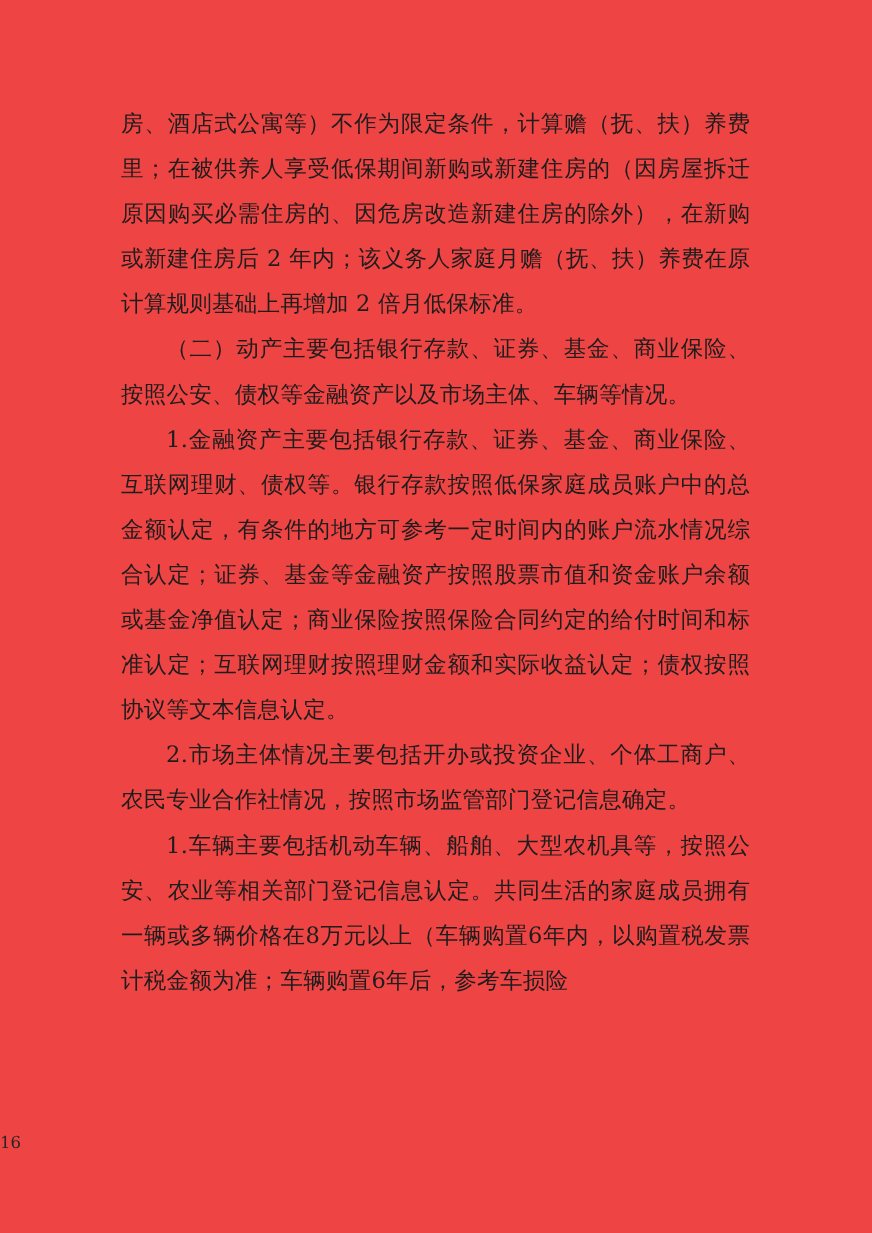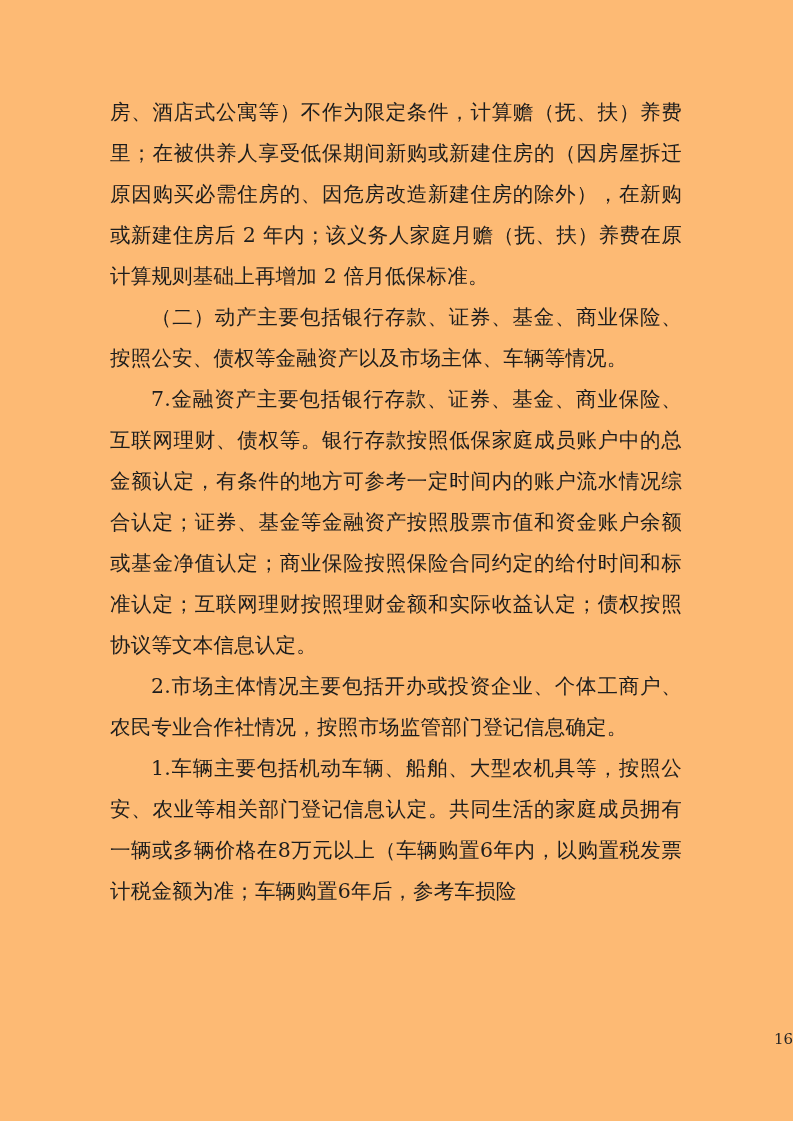--- a/index.html
+++ b/index.html
@@ -14,21 +14,21 @@
     font-family: "DejaVu Serif", "Liberation Serif", serif;
     color: #1a1a1a;
     overflow: hidden;
   }
   .page {
     position: absolute;
     left: 0;
     top: 0;
     width: 793px;
     height: 1121px;
-    background: #fdba74;
+    background: #ef4444;
     box-sizing: border-box;
   }
   .content {
     position: absolute;
     left: 110px;
     top: 92px;
     width: 572px;
   }
   .para {
     font-size: 20.5px;
@@ -42,31 +42,31 @@
     white-space: pre-wrap;
   }
   .para.indent {
     text-indent: 41px;
   }
   .footer {
     position: absolute;
     left: 0;
     top: 1030px;
     width: 793px;
-    text-align: right;
+    text-align: left;
     font-size: 15px;
     color: #262626;
     font-family: "DejaVu Serif", "Liberation Serif", serif;
   }
 </style>
 </head>
 <body>
 
 <div class="page">
   <div class="content">
     <p class="para">房、酒店式公寓等）不作为限定条件，计算赡（抚、扶）养费里；在被供养人享受低保期间新购或新建住房的（因房屋拆迁原因购买必需住房的、因危房改造新建住房的除外），在新购或新建住房后 2 年内；该义务人家庭月赡（抚、扶）养费在原计算规则基础上再增加 2 倍月低保标准。</p>
     <p class="para indent">（二）动产主要包括银行存款、证券、基金、商业保险、按照公安、债权等金融资产以及市场主体、车辆等情况。</p>
-    <p class="para indent">7.金融资产主要包括银行存款、证券、基金、商业保险、互联网理财、债权等。银行存款按照低保家庭成员账户中的总金额认定，有条件的地方可参考一定时间内的账户流水情况综合认定；证券、基金等金融资产按照股票市值和资金账户余额或基金净值认定；商业保险按照保险合同约定的给付时间和标准认定；互联网理财按照理财金额和实际收益认定；债权按照协议等文本信息认定。</p>
+    <p class="para indent">1.金融资产主要包括银行存款、证券、基金、商业保险、互联网理财、债权等。银行存款按照低保家庭成员账户中的总金额认定，有条件的地方可参考一定时间内的账户流水情况综合认定；证券、基金等金融资产按照股票市值和资金账户余额或基金净值认定；商业保险按照保险合同约定的给付时间和标准认定；互联网理财按照理财金额和实际收益认定；债权按照协议等文本信息认定。</p>
     <p class="para indent">2.市场主体情况主要包括开办或投资企业、个体工商户、农民专业合作社情况，按照市场监管部门登记信息确定。</p>
     <p class="para indent">1.车辆主要包括机动车辆、船舶、大型农机具等，按照公安、农业等相关部门登记信息认定。共同生活的家庭成员拥有一辆或多辆价格在8万元以上（车辆购置6年内，以购置税发票计税金额为准；车辆购置6年后，参考车损险</p>
   </div>
   <div class="footer">16</div>
 </div>
 
 </body></html>

